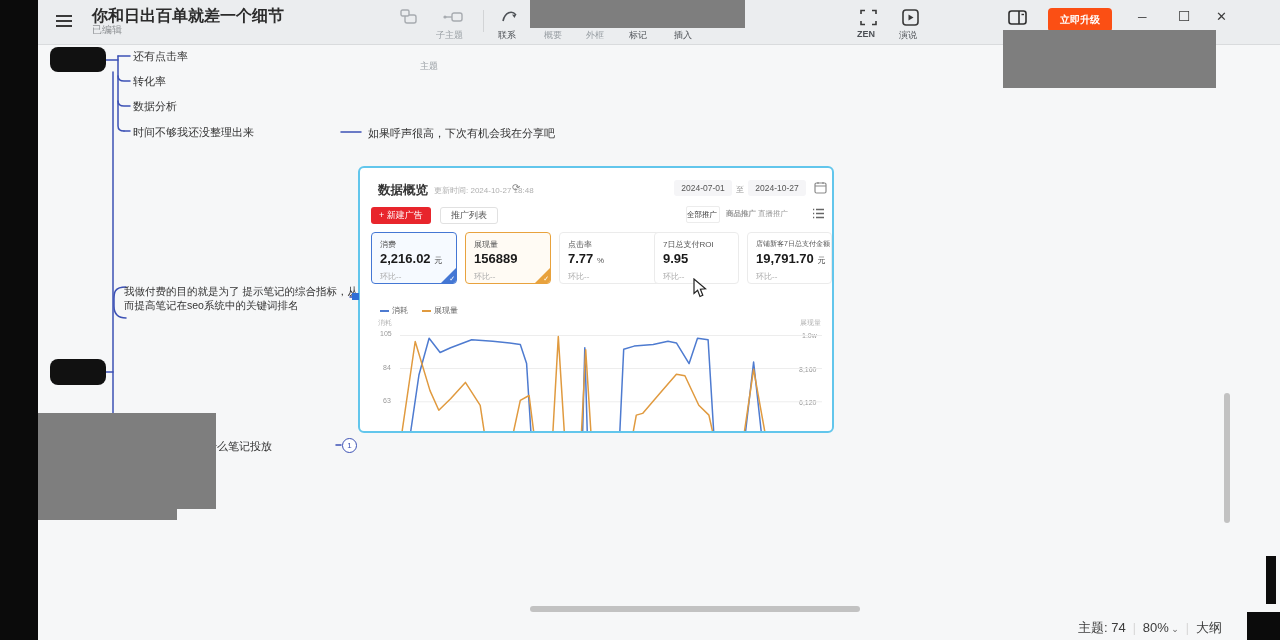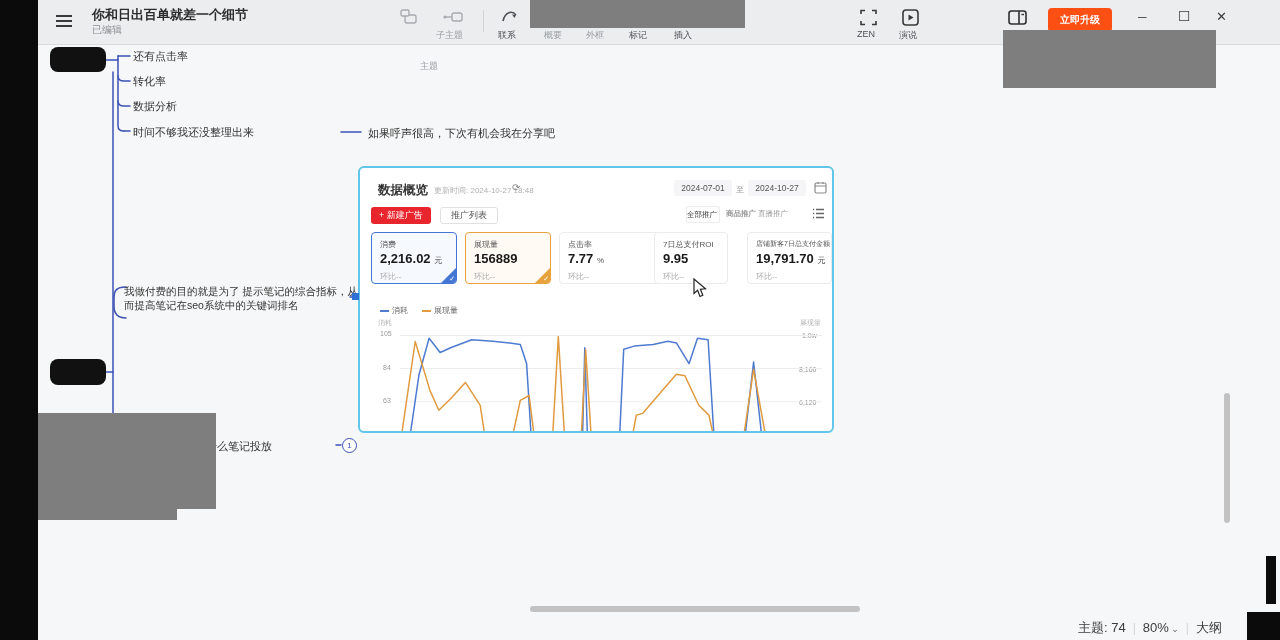--- a/index.html
+++ b/index.html
@@ -4,21 +4,21 @@
 <style>
   html,body{margin:0;padding:0;}
   body{width:1280px;height:640px;position:relative;overflow:hidden;
        background:#f6f7f8;font-family:"Liberation Sans","DejaVu Sans",sans-serif;}
   .abs{position:absolute;}
   .nowrap{white-space:nowrap;}
 
   
   #left-strip{left:0;top:0;width:38px;height:640px;background:#0b0b0b;z-index:8;}
   #titlebar{left:38px;top:0;width:1242px;height:44px;background:#ebedef;border-bottom:1px solid #d9dbdd;z-index:4;}
-  #doc-title{left:92px;top:6px;font-size:13px;font-weight:bold;color:#2b2b2b;z-index:5;}
+  #doc-title{left:92px;top:6px;font-size:16px;font-weight:bold;color:#2b2b2b;z-index:5;}
   #doc-status{left:92px;top:23px;font-size:10px;color:#8d9093;z-index:5;}
   .tb-label{font-size:9px;color:#9aa0a5;z-index:5;}
   .tb-label.dark{color:#4d5156;}
   .winctl{font-size:12px;color:#3a3a3a;z-index:5;}
   #upgrade-btn{left:1048px;top:8px;width:64px;height:24px;background:#fb4f14;border-radius:4px;
      color:#fff;font-size:10px;font-weight:bold;text-align:center;line-height:24px;z-index:5;}
   .redact{background:#7e7e7e;z-index:6;}
   .redact-black{background:#111;border-radius:8px;z-index:3;}
 
   
@@ -122,21 +122,21 @@
 <div class="abs" style="left:860px;top:9px;z-index:5;">
   <svg width="17" height="17" viewBox="0 0 17 17">
       <g stroke="#3a3a3a" stroke-width="1.6" fill="none">
         <path d="M1,5 V1.5 H5"></path>
         <path d="M12,1.5 H16 V5"></path>
         <path d="M16,12 V15.5 H12"></path>
         <path d="M5,15.5 H1 V12"></path>
       </g>
     </svg>
 </div>
-<div class="abs nowrap tb-label dark" style="left:857px;top:29px;">ZEN</div>
+<div class="abs nowrap tb-label dark" style="left:857px;top:29px;font-weight:bold;">ZEN</div>
 
 <div class="abs" style="left:902px;top:9px;z-index:5;">
   <svg width="17" height="17" viewBox="0 0 17 17">
       <rect x="1" y="1" width="15" height="15" rx="3" fill="none" stroke="#3a3a3a" stroke-width="1.6"></rect>
       <path d="M6.5,5.5 l5,3 l-5,3 z" fill="#3a3a3a"></path>
     </svg>
 </div>
 <div class="abs nowrap tb-label dark" style="left:899px;top:29px;text-align:center;">演说</div>
 
 <div class="abs" style="left:1008px;top:10px;z-index:5;">
@@ -234,21 +234,21 @@
     <span class="mc-value"><b>156889</b></span>
     <span class="mc-compare">环比--</span>
     <span class="mc-corner orange"></span>
       <span class="mc-check">✓</span>
   </div>
   <div class="d-abs metric-card" style="left:199px;width:104px;">
     <span class="mc-label">点击率</span>
     <span class="mc-value"><b>7.77</b> <span class="mc-unit">%</span></span>
     <span class="mc-compare">环比--</span>
   </div>
-  <div class="d-abs metric-card" style="left:294px;width:74px;">
+  <div class="d-abs metric-card" style="left:294px;width:85px;">
     <span class="mc-label">7日总支付ROI</span>
     <span class="mc-value"><b>9.95</b></span>
     <span class="mc-compare">环比--</span>
   </div>
   <div class="d-abs metric-card" style="left:387px;width:85px;">
     <span class="mc-label" style="font-size:7px;">店铺新客7日总支付金额</span>
     <span class="mc-value"><b>19,791.70</b> <span class="mc-unit">元</span></span>
     <span class="mc-compare">环比--</span>
   </div>
 

